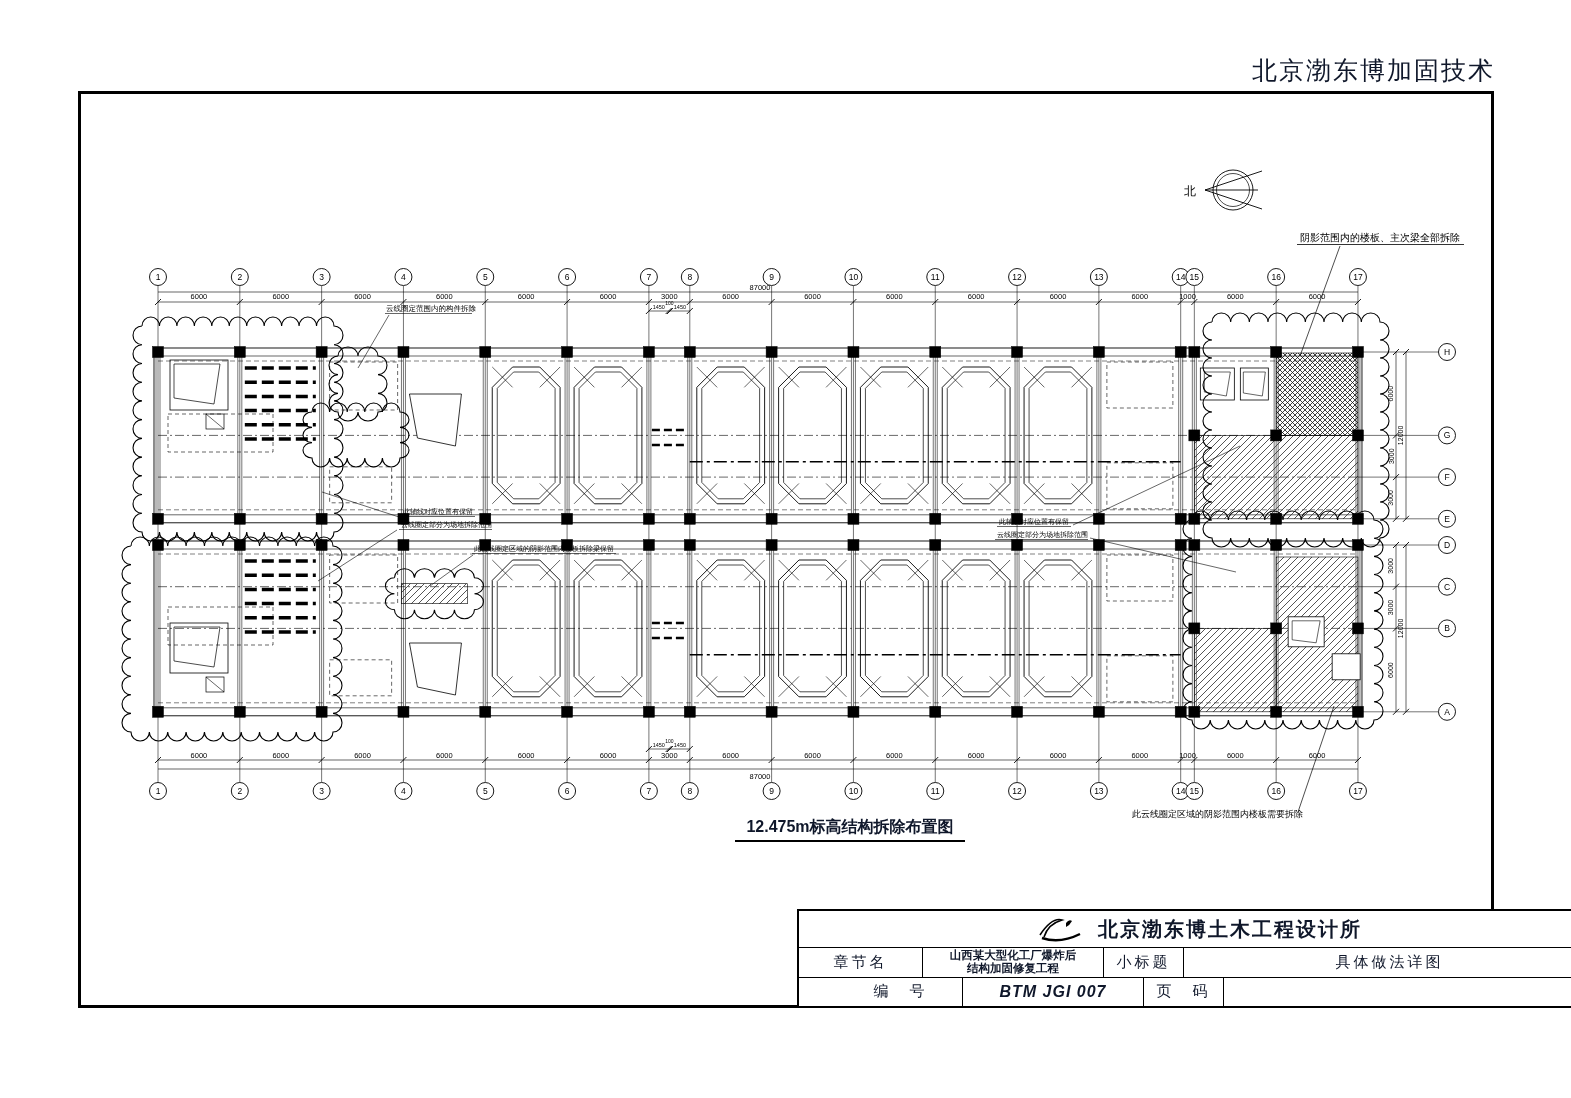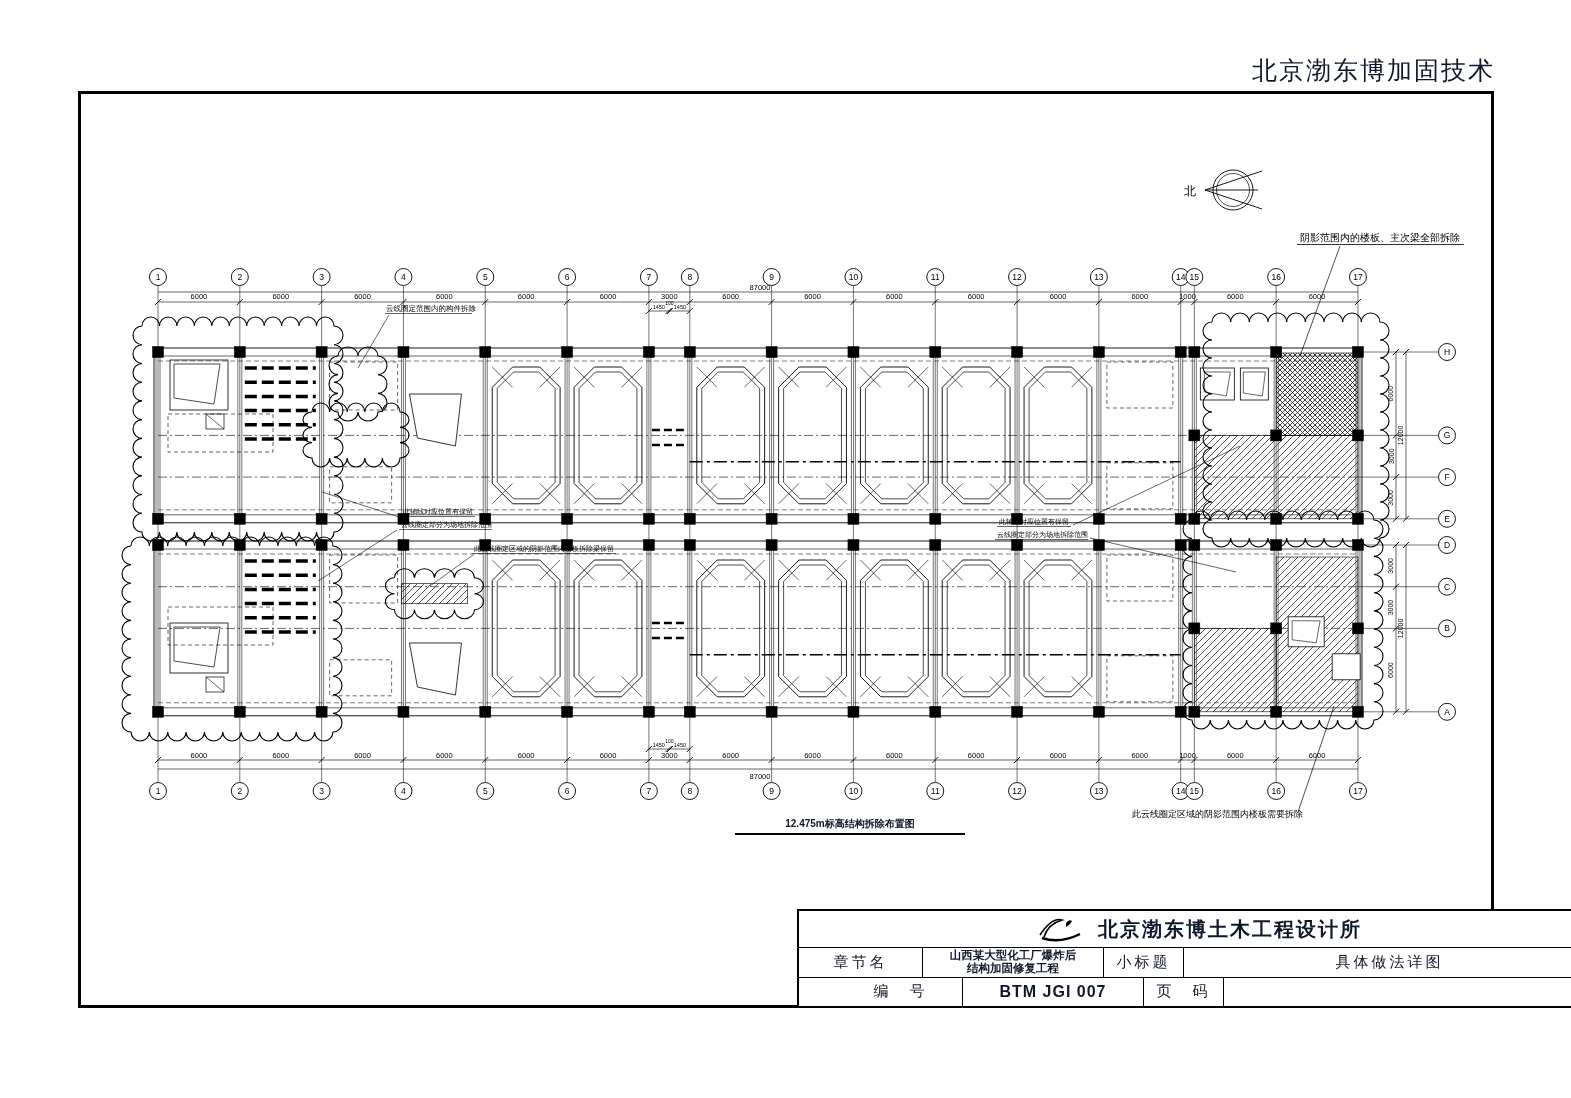--- a/index.html
+++ b/index.html
@@ -4,32 +4,32 @@
 <style>
   html,body{margin:0;padding:0;background:#fff;}
   .page{position:relative;width:1571px;height:1098px;background:#fff;overflow:hidden;
         font-family:"Liberation Sans",sans-serif;color:#0f172a;}
   .brand{position:absolute;top:54px;right:76px;font-family:"Liberation Serif",serif;
          font-size:25px;letter-spacing:2px;white-space:nowrap;}
   .frame{position:absolute;left:78px;top:91px;width:1410px;height:911px;border:3px solid #000;}
   svg.plan{position:absolute;left:0;top:0;}
   svg text{fill:#000;font-family:"Liberation Sans",sans-serif;}
   .plan-title{position:absolute;left:735px;top:817px;width:230px;text-align:center;
-              font-size:10px;font-weight:bold;border-bottom:2px solid #000;padding-bottom:2px;}
+              font-size:16px;font-weight:bold;border-bottom:2px solid #000;padding-bottom:2px;}
   .tb{position:absolute;left:797px;top:909px;width:800px;height:99px;border:2px solid #000;
       box-sizing:border-box;background:#fff;display:flex;flex-direction:column;}
   .tb-company{height:36px;display:flex;align-items:center;justify-content:center;gap:10px;
               border-bottom:1px solid #000;font-size:20px;font-weight:600;letter-spacing:2px;}
   .tb-row{display:flex;flex:1;border-bottom:1px solid #000;}
   .tb-row:last-child{border-bottom:none;margin-left:40px;}
   .tb-cell{display:flex;align-items:center;justify-content:center;border-right:1px solid #000;
            box-sizing:border-box;text-align:center;}
   .w1{width:124px}.w2{width:181px}.w3{width:80px}.w4{flex:1;border-right:none}
   .lab{font-size:15px;letter-spacing:3px;}
-  .valb{font-size:16px;font-weight:bold;letter-spacing:1px;}
+  .valb{font-size:16px;font-weight:bold;letter-spacing:1px;font-style:italic;}
   .small2{font-size:11.5px;line-height:1.15;font-weight:bold;}
 </style>
 </head>
 <body>
 
 <div class="page">
 
   <div class="brand">北京渤东博加固技术</div>
 
   <div class="frame"></div>

